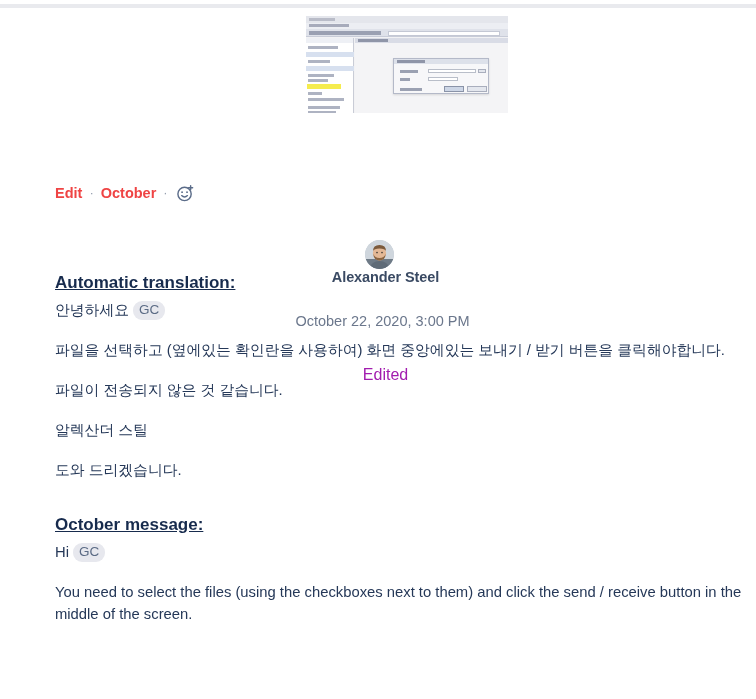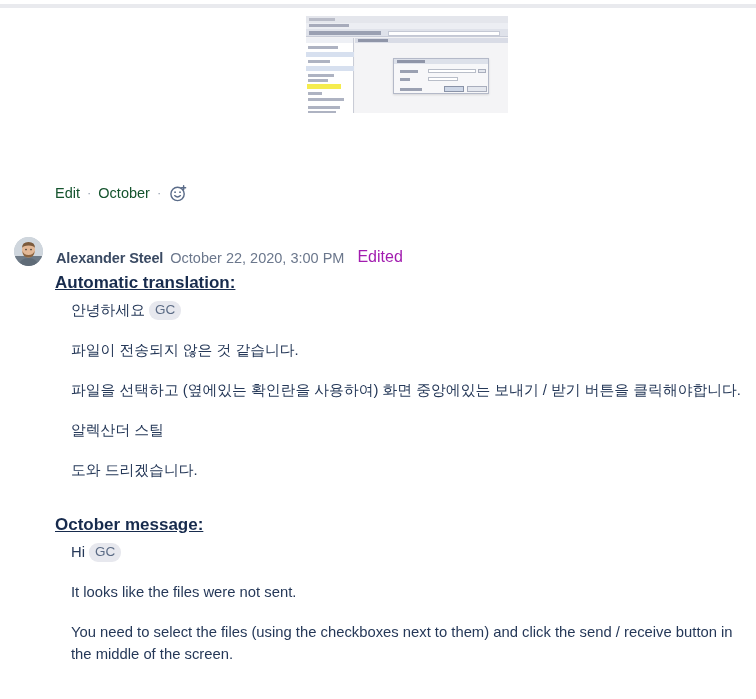--- a/index.html
+++ b/index.html
@@ -118,22 +118,22 @@
   .actions {
     position: absolute;
     left: 55px;
     top: 183px;
     display: flex;
     align-items: center;
     gap: 7px;
     font-size: 14.5px;
   }
   .action-link {
-    color: #14532d;
-    font-weight: 400;
+    color: #ef4444;
+    font-weight: 700;
     text-decoration: none;
     cursor: pointer;
     line-height: 20px;
   }
   .action-sep {
     color: #97a0b0;
     font-size: 13px;
     line-height: 20px;
   }
   .reaction-icon {
@@ -148,22 +148,23 @@
 
   
   .comment {
     position: absolute;
     left: 14px;
     top: 240px;
     width: 730px;
   }
   .comment-head {
     display: flex;
-    align-items: flex-end;
+    align-items: center;
     height: 26px;
+    flex-direction: column;
   }
   .avatar {
     width: 29px;
     height: 29px;
     border-radius: 50%;
     overflow: hidden;
     flex: 0 0 29px;
     background: #c6cdd6;
     position: relative;
   }
@@ -197,21 +198,21 @@
     font-weight: 700;
     color: #172b4d;
     text-decoration: underline;
     line-height: 26px;
     margin: 0 0 3px 0;
   }
   .para {
     font-size: 14.8px;
     color: #253858;
     line-height: 22px;
-    margin: 0 0 18px 16px;
+    margin: 0 0 18px 0;
   }
   .para:last-child { margin-bottom: 0; }
 
   .mention {
     display: inline-block;
     background: #e7e8ee;
     color: #5b6b85;
     border-radius: 9px;
     padding: 1px 6px 2px 6px;
     font-size: 13.5px;
@@ -311,31 +312,30 @@
 
   <div class="comment-body">
 
     <div class="section-heading">Automatic translation:</div>
 
     <p class="para">
       <span>안녕하세요</span>
       <span class="mention">GC</span>
     </p>
 
+    <p class="para">파일을 선택하고 (옆에있는 확인란을 사용하여) 화면 중앙에있는 보내기 / 받기 버튼을 클릭해야합니다.</p>
     <p class="para">파일이 전송되지 않은 것 같습니다.</p>
-    <p class="para">파일을 선택하고 (옆에있는 확인란을 사용하여) 화면 중앙에있는 보내기 / 받기 버튼을 클릭해야합니다.</p>
     <p class="para">알렉산더 스틸</p>
     <p class="para">도와 드리겠습니다.</p>
 
     <div class="gap-lg"></div>
 
     <div class="section-heading">October message:</div>
 
     <p class="para">
       <span>Hi</span>
       <span class="mention">GC</span>
     </p>
 
-    <p class="para">It looks like the files were not sent.</p>
     <p class="para">You need to select the files (using the checkboxes next to them) and click the send / receive button in the middle of the screen.</p>
 
   </div>
 </div>
 
 </body></html>

